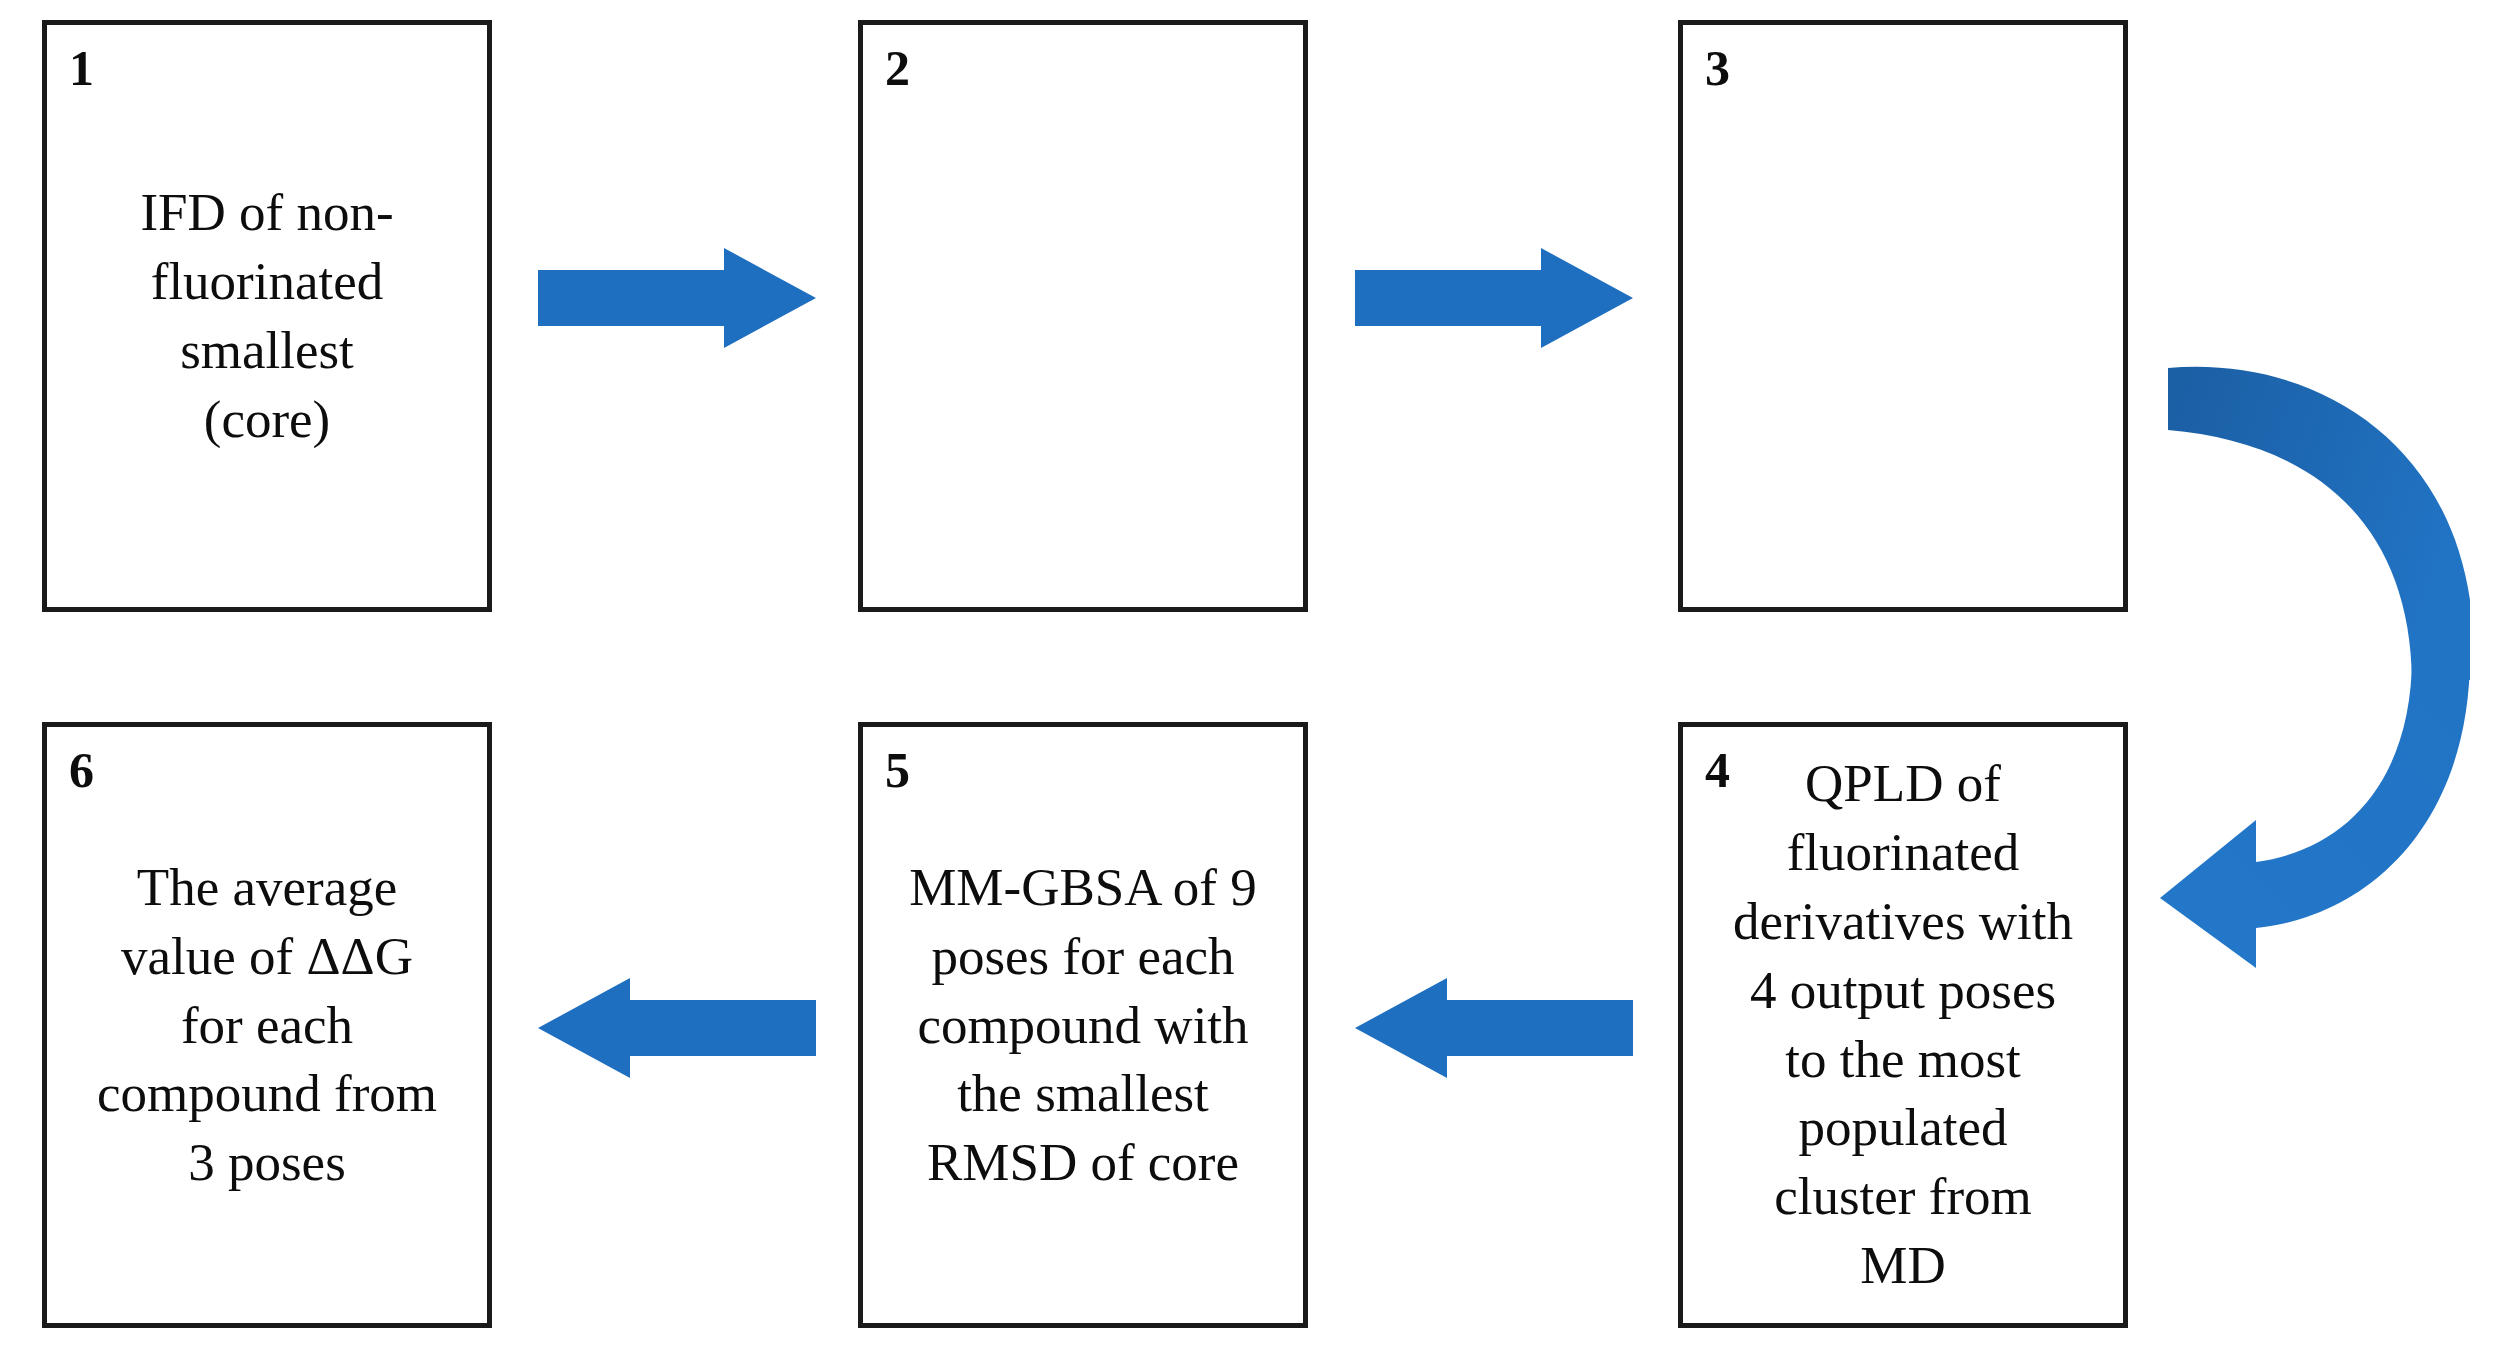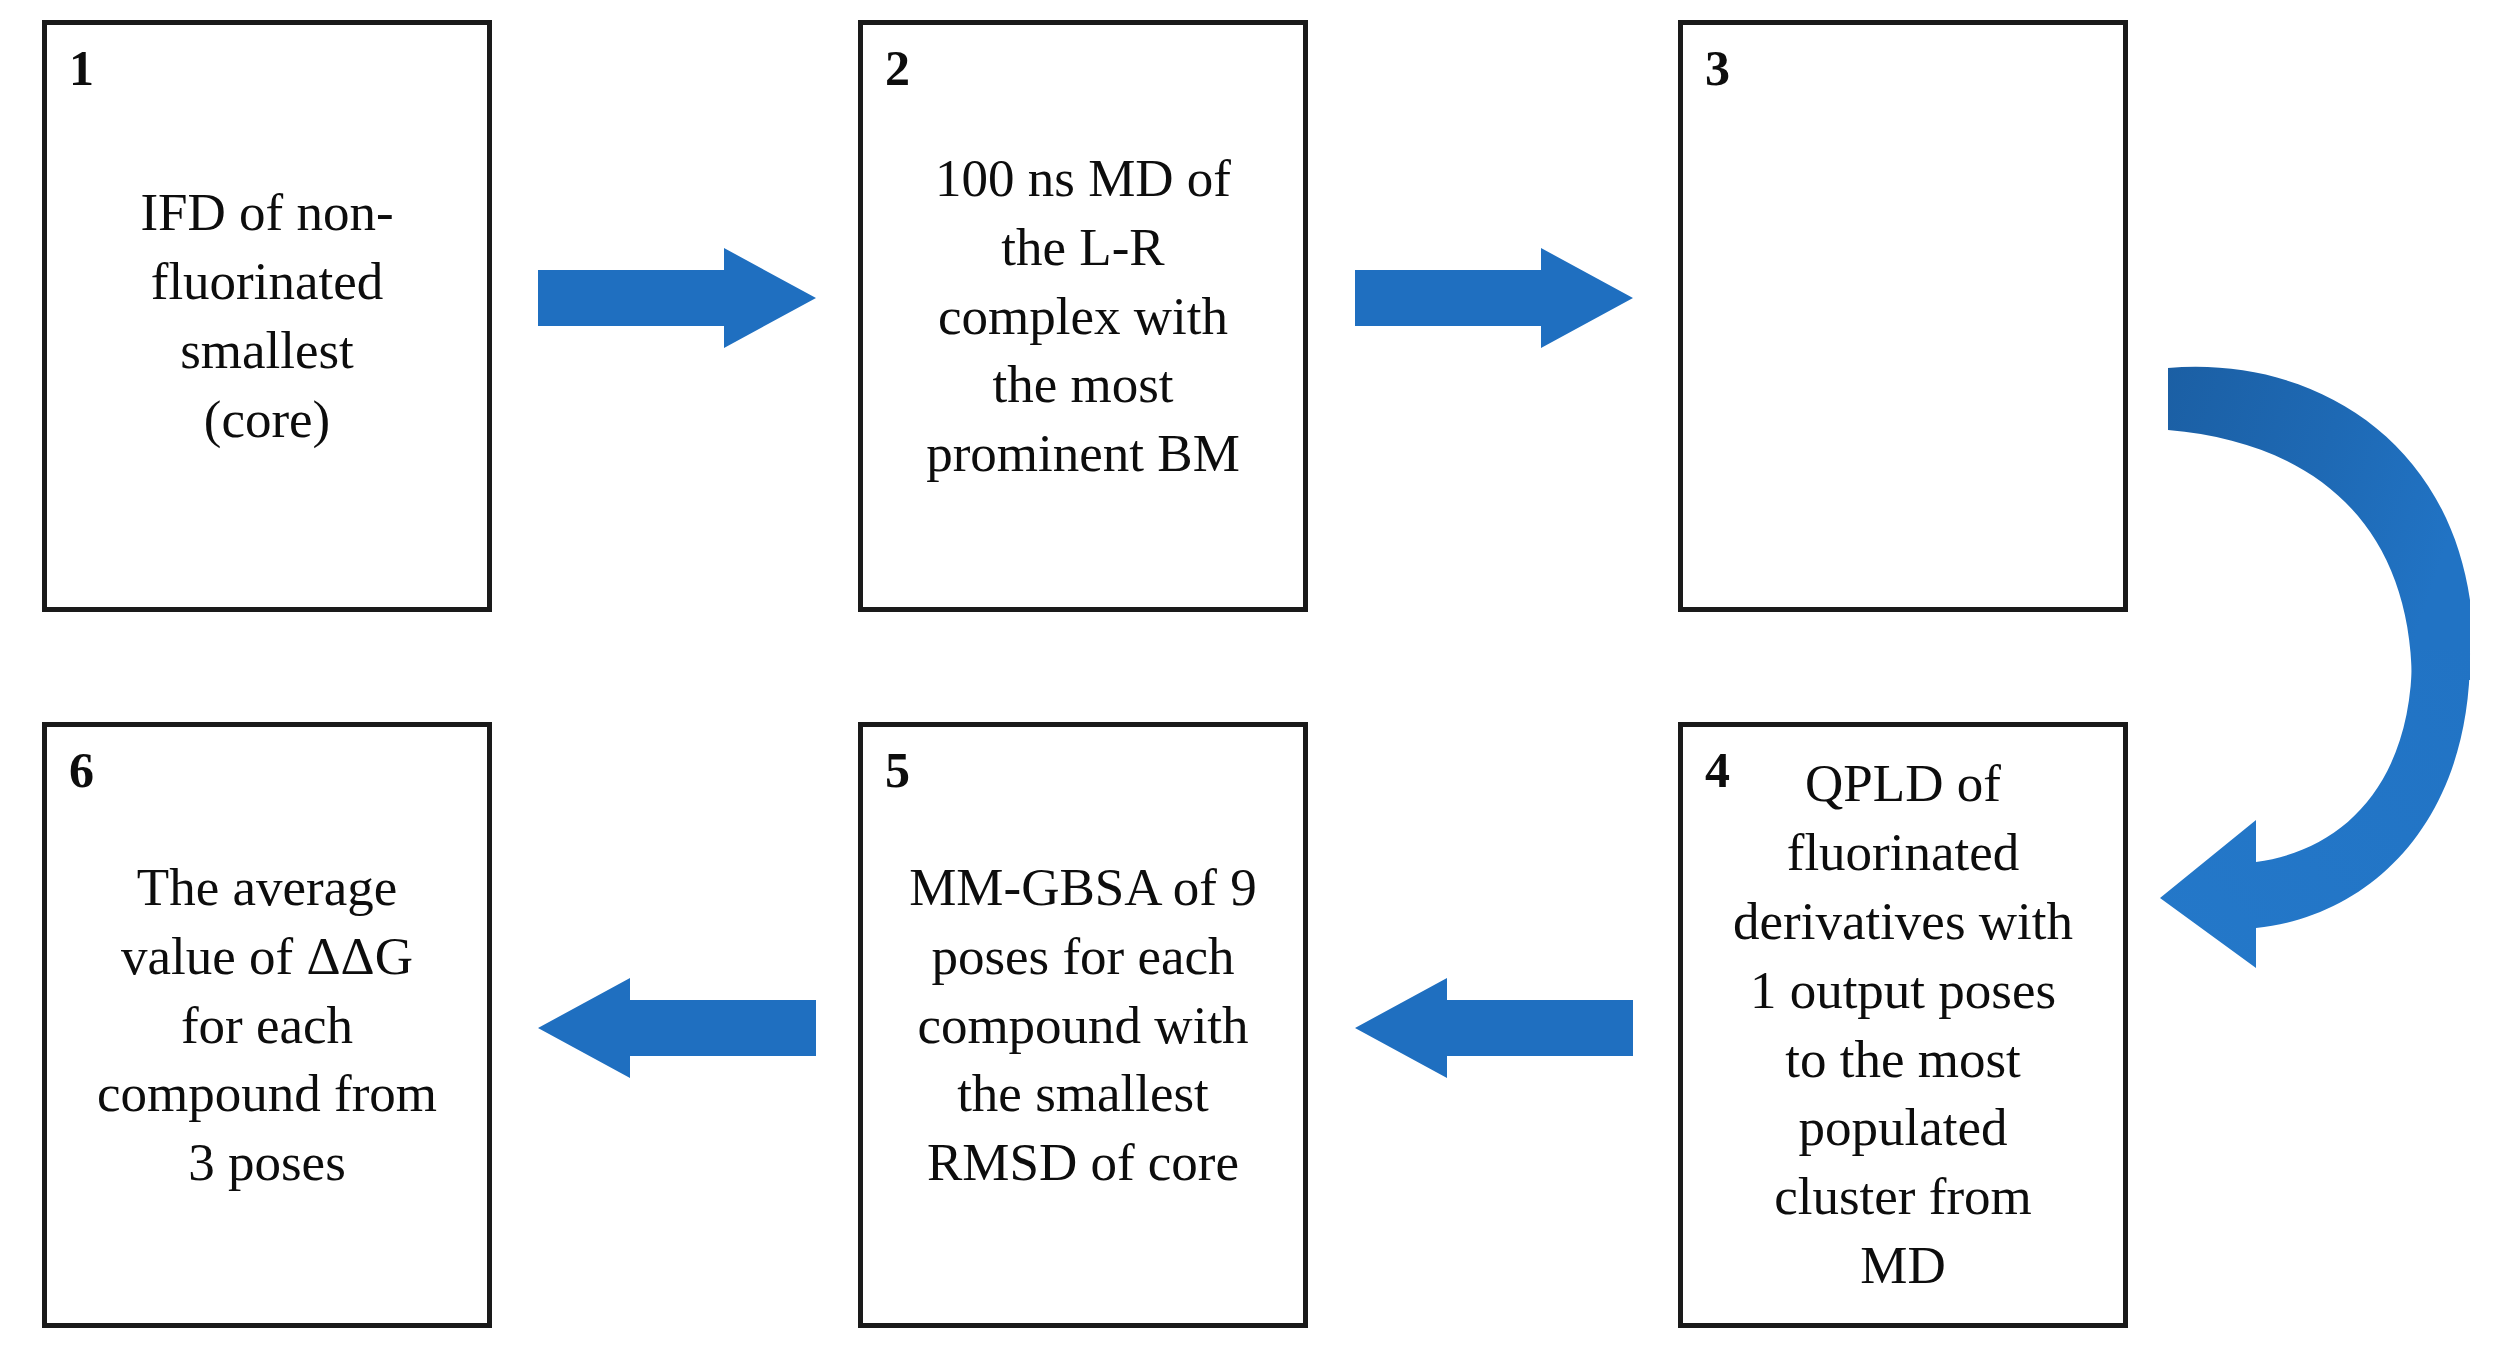--- a/index.html
+++ b/index.html
@@ -92,25 +92,20 @@
   </div>
 
   <div class="block-arrow" style="left:538px; top:248px; width:278px; height:100px;">
     <svg viewBox="0 0 278 100" preserveAspectRatio="none">
       <polygon points="0,22 186,22 186,0 278,50 186,100 186,78 0,78" fill="#1F6FC0"></polygon>
     </svg>
   </div>
 
   <div class="proc-box" style="left:858px; top:20px; width:450px; height:592px;">
     <span class="proc-num">2</span>
-    <div class="proc-text">100 ns MD of
-the L-R
-complex with
-the most
-prominent BM</div>
   </div>
 
   <div class="block-arrow" style="left:1355px; top:248px; width:278px; height:100px;">
     <svg viewBox="0 0 278 100" preserveAspectRatio="none">
       <polygon points="0,22 186,22 186,0 278,50 186,100 186,78 0,78" fill="#1F6FC0"></polygon>
     </svg>
   </div>
 
   <div class="proc-box" style="left:1678px; top:20px; width:450px; height:592px;">
     <span class="proc-num">3</span>
@@ -146,21 +141,21 @@
                C 186,500 254,430 252,300
                Z" fill="url(#curveGradBot)"></path>
     </svg>
   </div>
 
   <div class="proc-box" style="left:1678px; top:722px; width:450px; height:606px;">
     <span class="proc-num">4</span>
     <div class="proc-text top-aligned">QPLD of
 fluorinated
 derivatives with
-1 output poses
+4 output poses
 to the most
 populated
 cluster from
 MD</div>
   </div>
 
   <div class="block-arrow" style="left:1355px; top:978px; width:278px; height:100px;">
     <svg viewBox="0 0 278 100" preserveAspectRatio="none">
       <polygon points="278,22 92,22 92,0 0,50 92,100 92,78 278,78" fill="#1F6FC0"></polygon>
     </svg>

